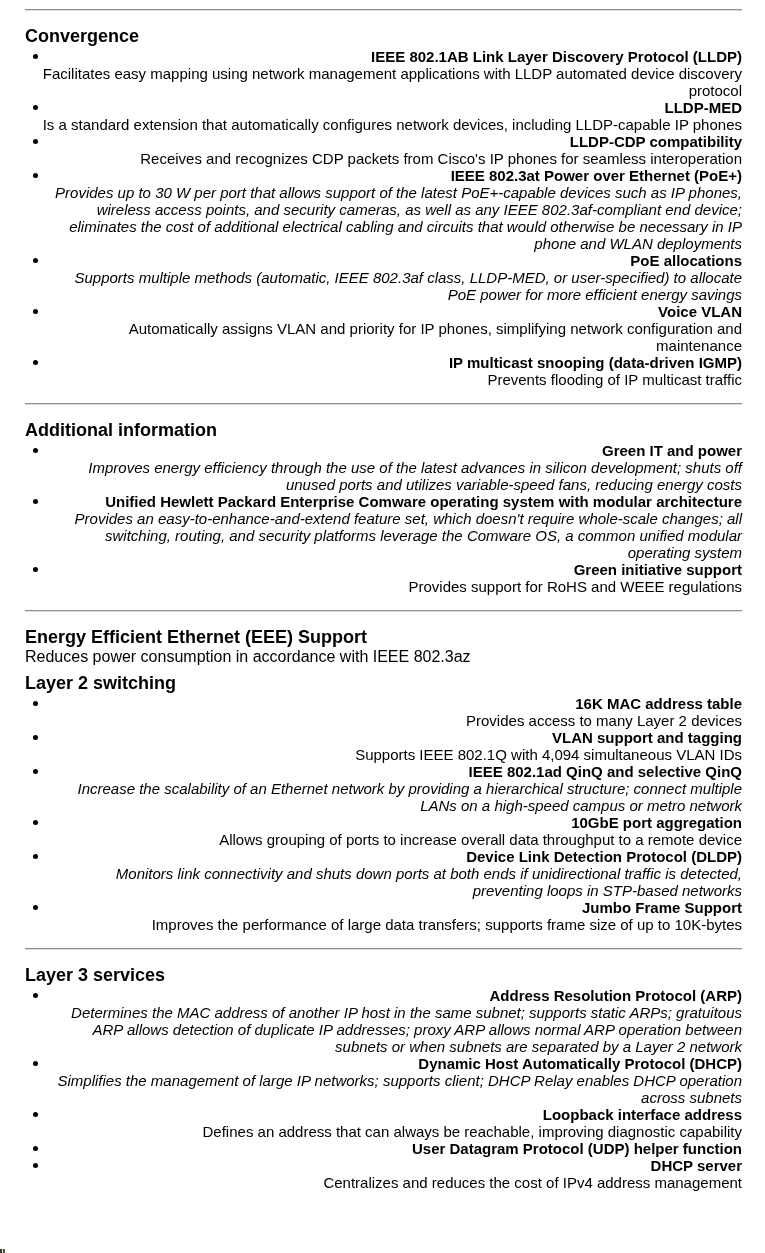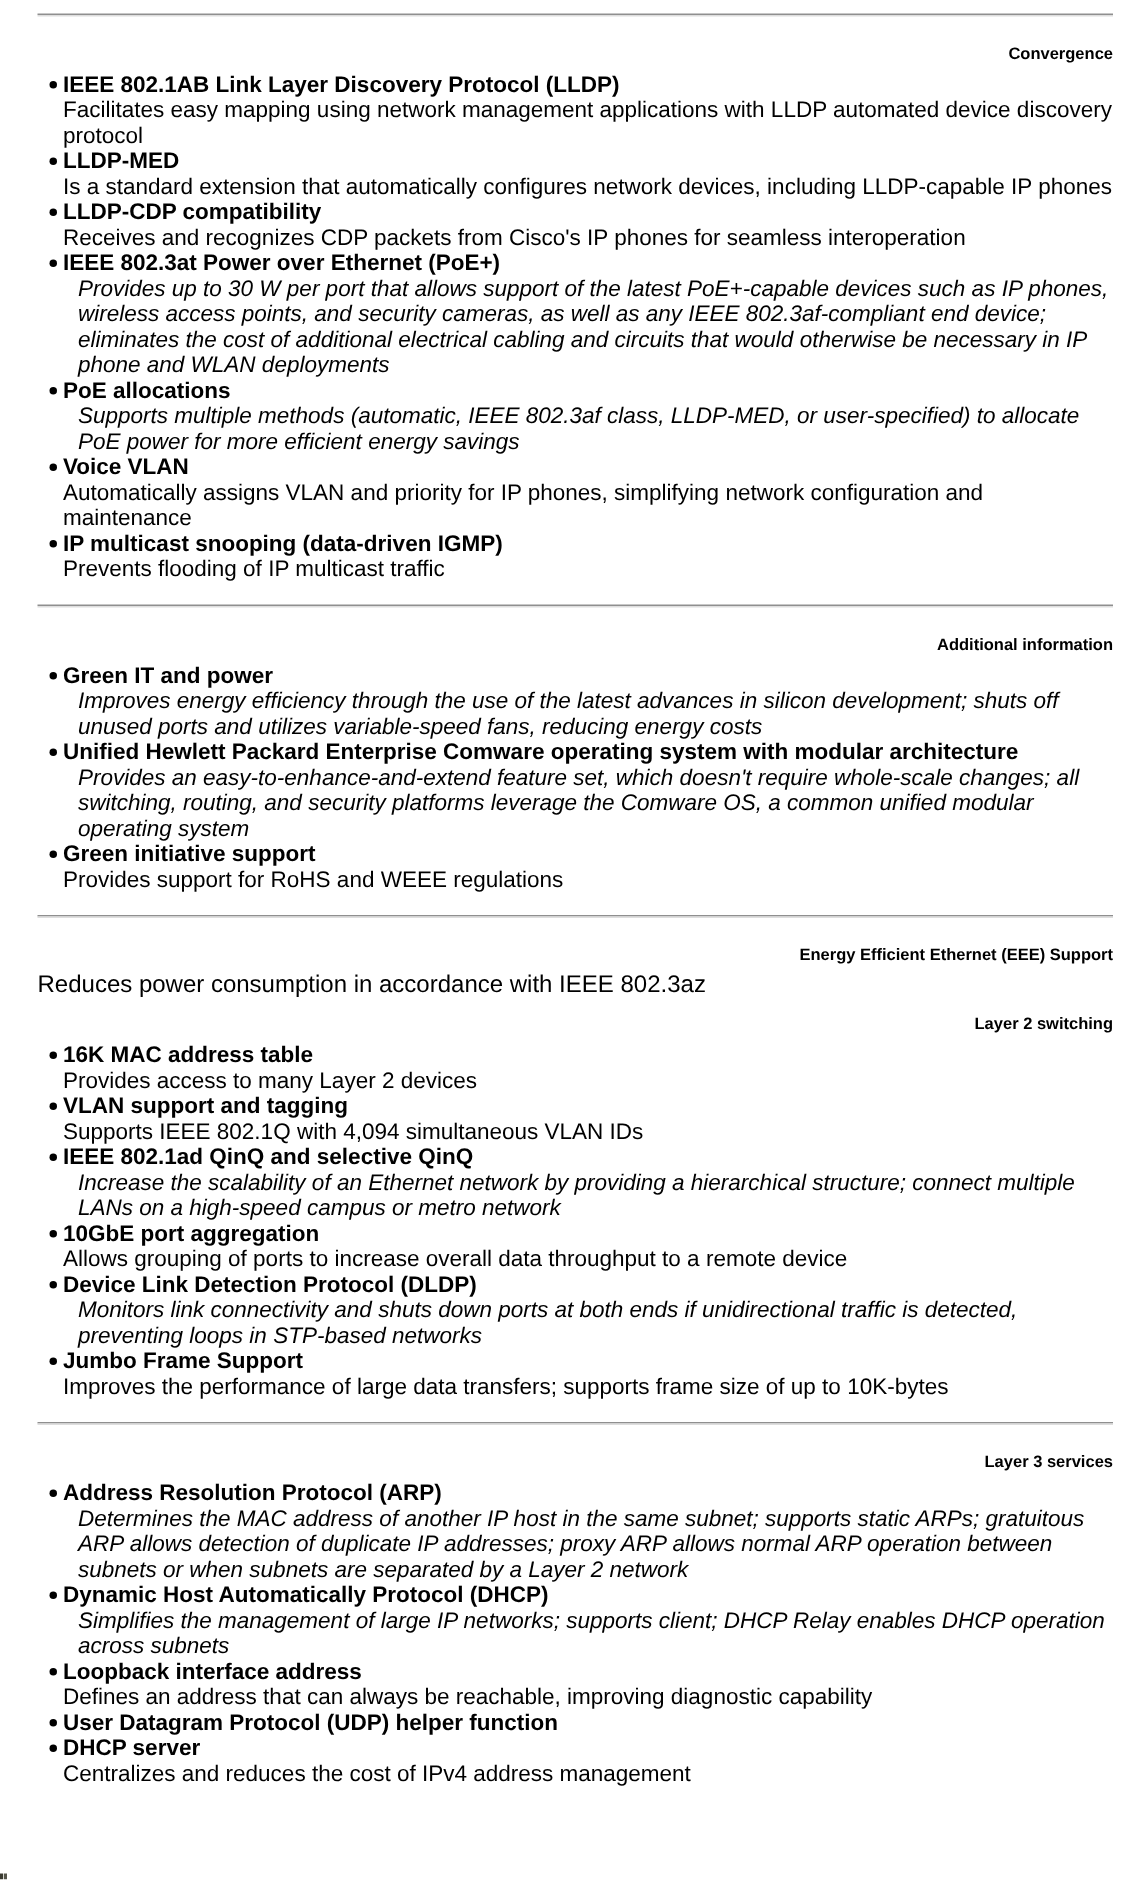--- a/index.html
+++ b/index.html
@@ -25,42 +25,42 @@
     border: 0;
     height: 0;
     border-top: 1px solid #8f8f8f;
     border-bottom: 1px solid #dedede;
     margin: 15px 0;
   }
   .section--first hr.rule {
     margin-top: 0;
   }
   h2.section-title {
-    font-size: 11px;
+    font-size: 18px;
     line-height: 20px;
     font-weight: bold;
     margin: 0 0 2px 0;
-    text-align: right;
   }
   .section-intro {
     margin: 0;
     font-size: 16px;
     line-height: 16px;
   }
   .section--tight {
     margin-top: 8px;
   }
   ul.features {
     list-style: none;
     margin: 0;
     padding: 0;
   }
   li.feature {
     position: relative;
     padding-left: 17px;
+    text-align: right;
   }
   .bullet {
     position: absolute;
     left: 8px;
     top: 6px;
     width: 5px;
     height: 5px;
     border-radius: 50%;
     background: #000000;
   }

